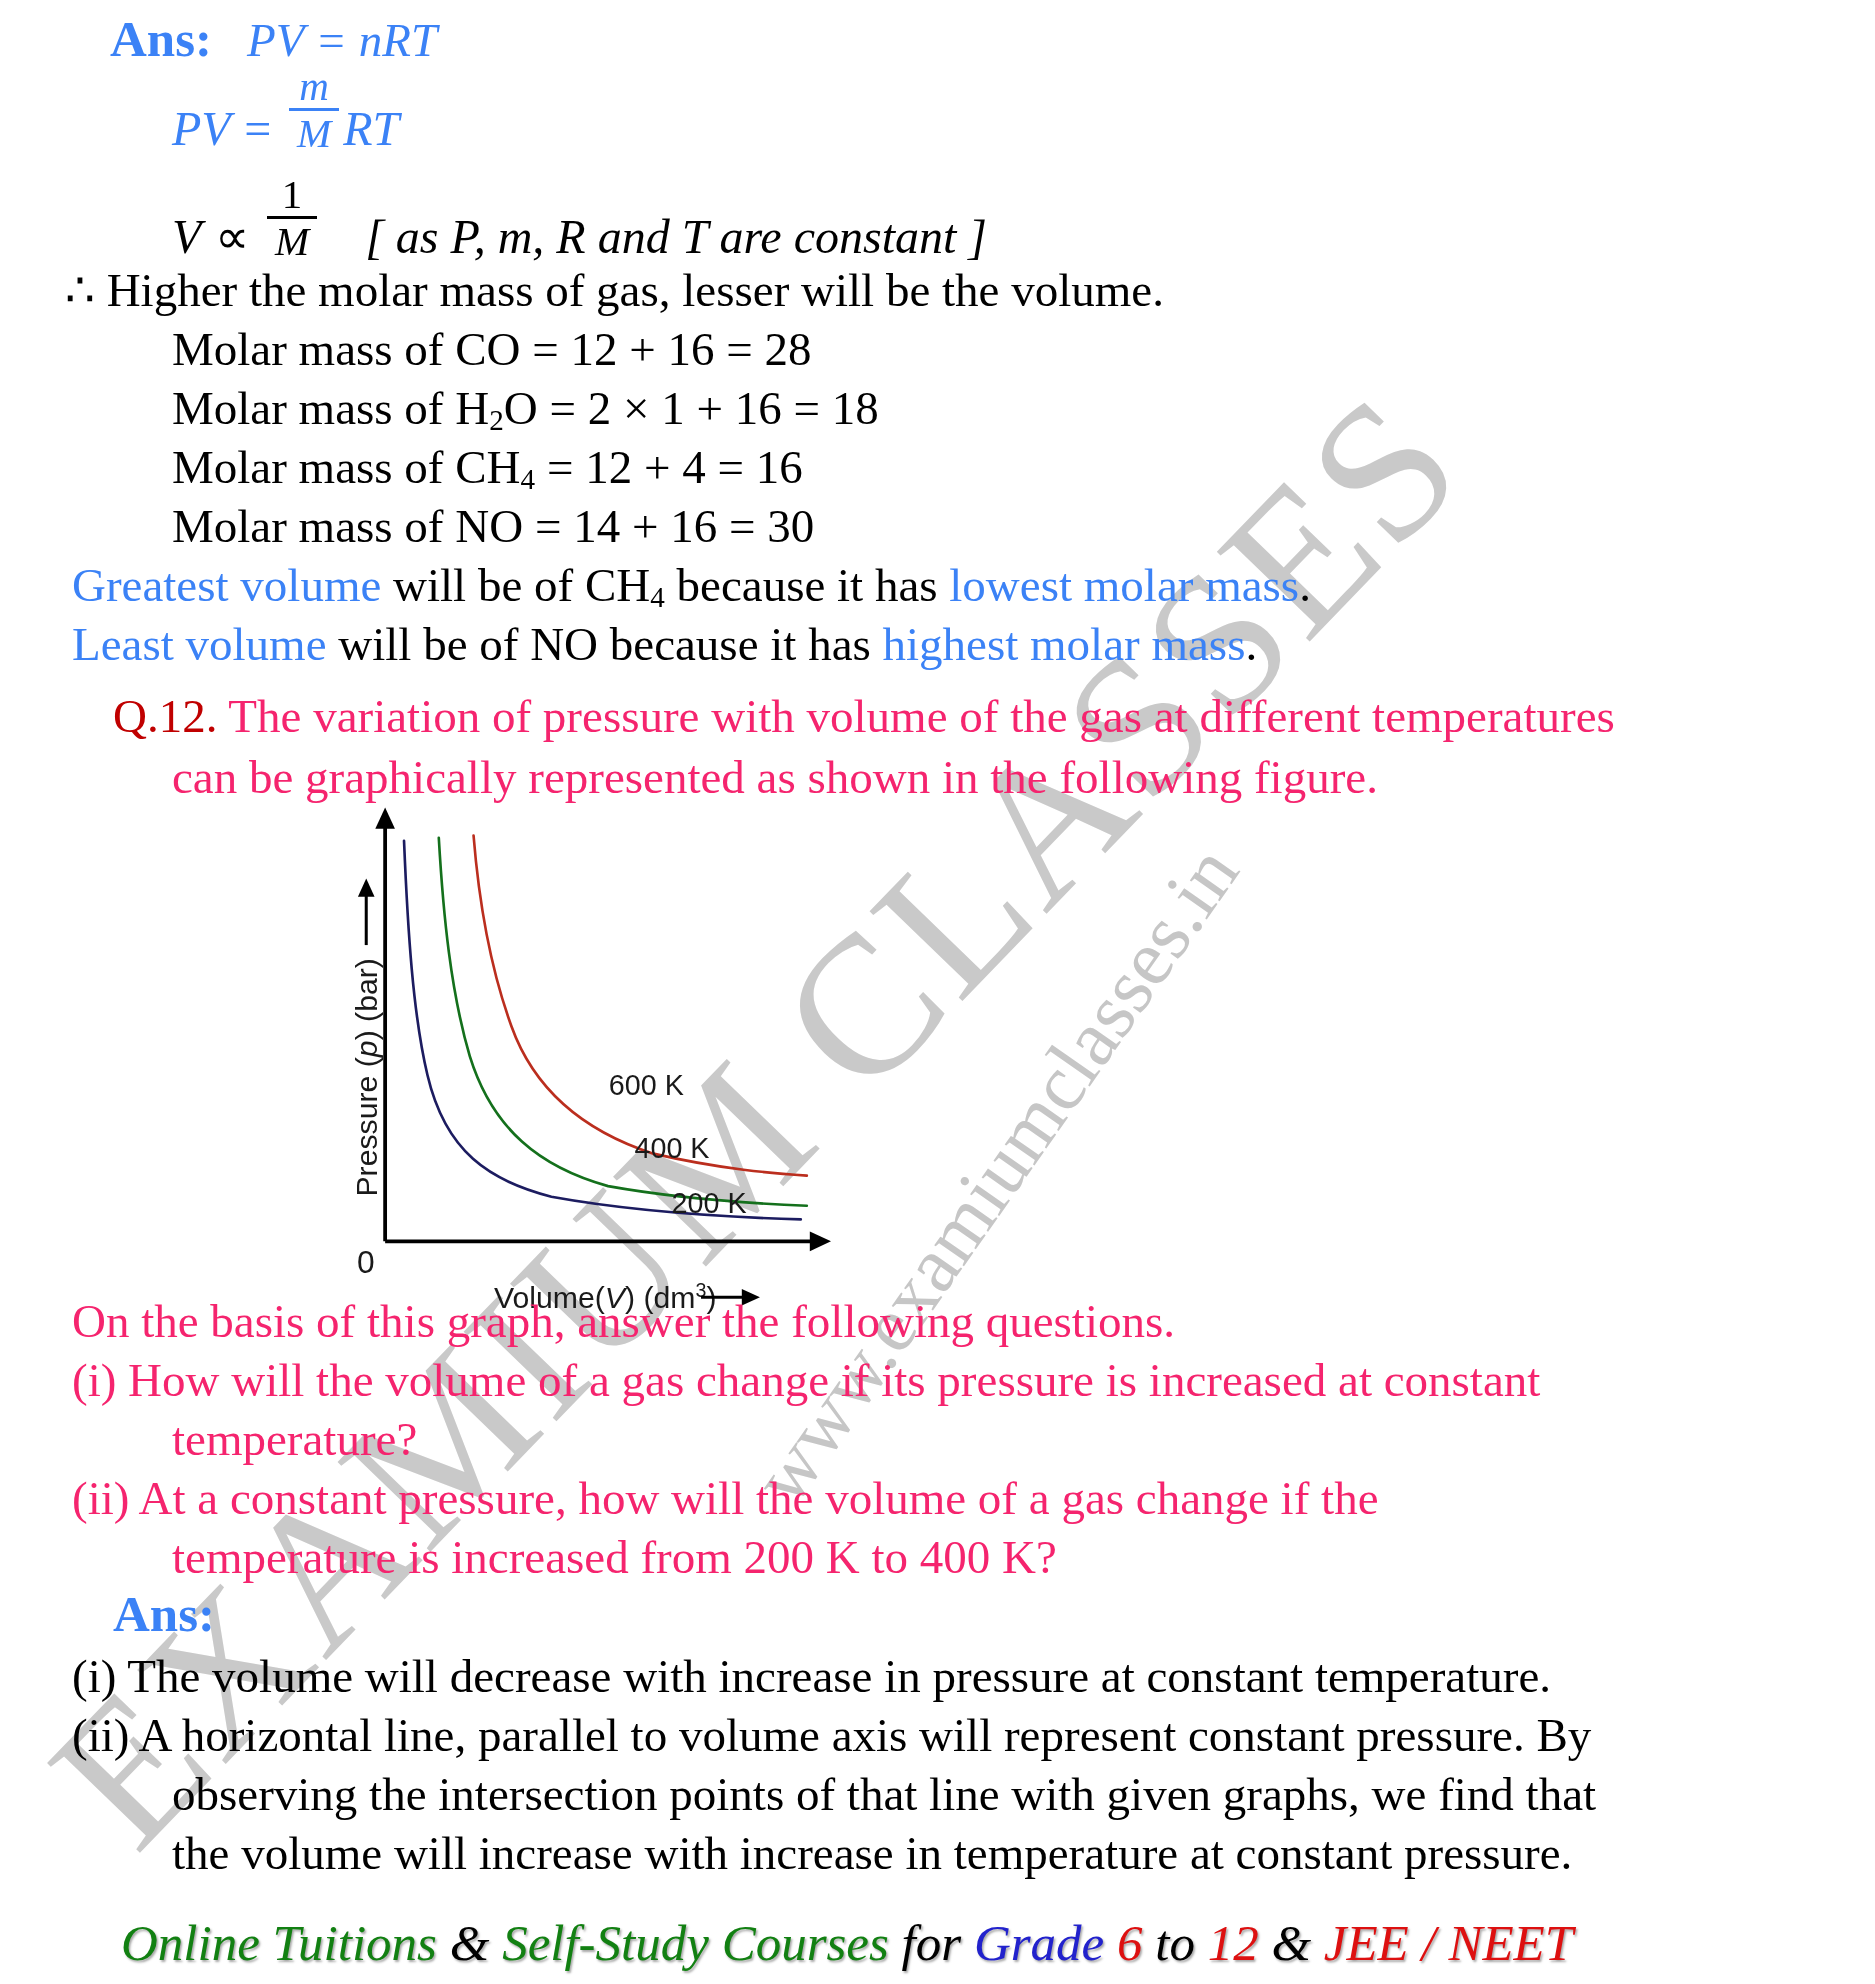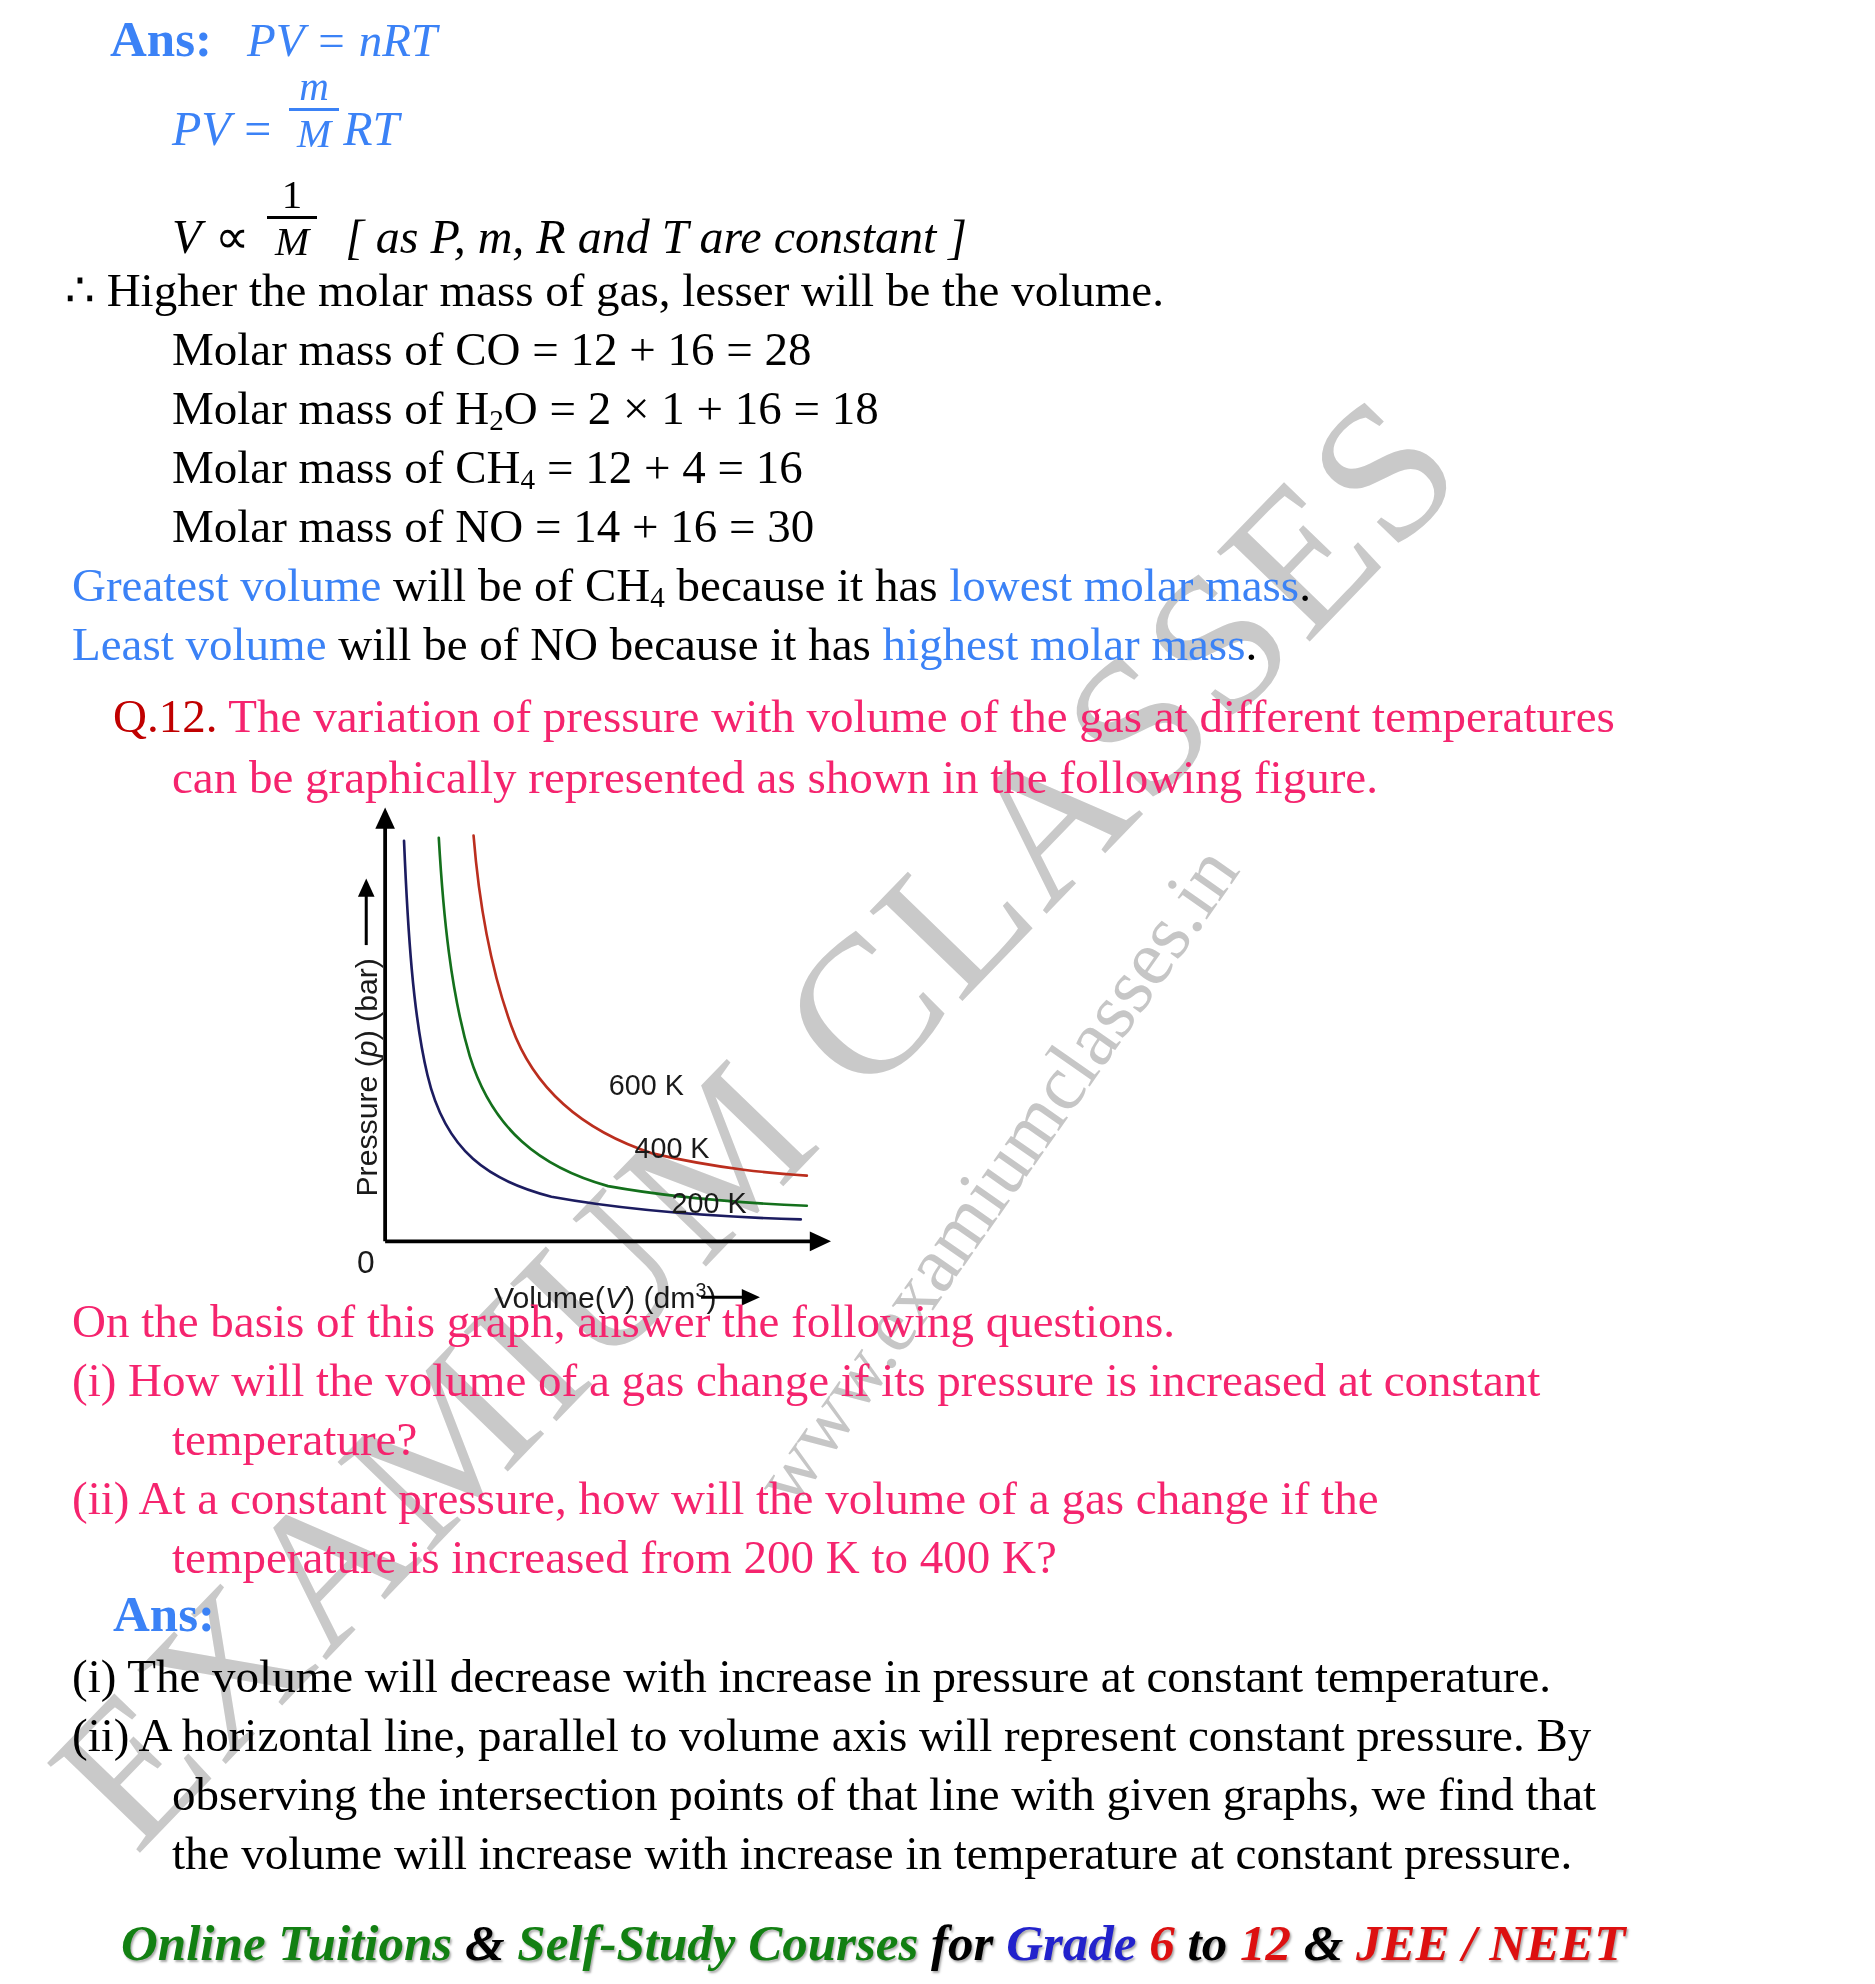--- a/index.html
+++ b/index.html
@@ -23,26 +23,26 @@
   .itz{font-style:italic}
   .blue{color:#3b82f6}
   .pink{color:#f5246e}
   .qnum{color:#c00000;font-weight:normal}
   .ans{color:#3b82f6;font-weight:bold;font-size:51px;margin-right:35px}
   .eqrow{position:absolute;display:flex;align-items:flex-end;font-size:48px;white-space:nowrap}
   .eqsign{margin:0 13.6px}
   .frac{display:inline-flex;flex-direction:column;align-items:center;font-size:41px;line-height:1.08;margin:0 4.5px}
   .frac .num{padding:0 7.6px}
   .frac .den{border-top:3px solid currentColor;padding:0 7.6px}
-  .note{margin-left:24px}
+  .note{margin-left:44px}
   sub{font-size:0.62em;line-height:0;vertical-align:-0.22em}
   .graph{position:absolute;left:302px;top:803px;width:529px;height:529px}
   .graph text{font-family:"Liberation Sans", sans-serif;fill:#1a1a1a}
   .footer{
-    position:absolute;left:121px;top:1914px;font-size:51px;font-weight:bold;font-style:italic;
+    position:absolute;left:121px;top:1914px;font-size:51px;font-weight:normal;font-style:italic;
     white-space:nowrap;text-shadow:1.5px 1.5px 2.3px rgba(0,0,0,0.35);text-align:center;
   }
   .fg{color:#128012}.fb{color:#2222cc}.fr{color:#dd1010}.fk{color:#000}
 </style>
 </head>
 <body>
 
 <div class="wm-big">EXAMIUM CLASSES</div>
 <div class="wm-url">www.examiumclasses.in</div>
 

